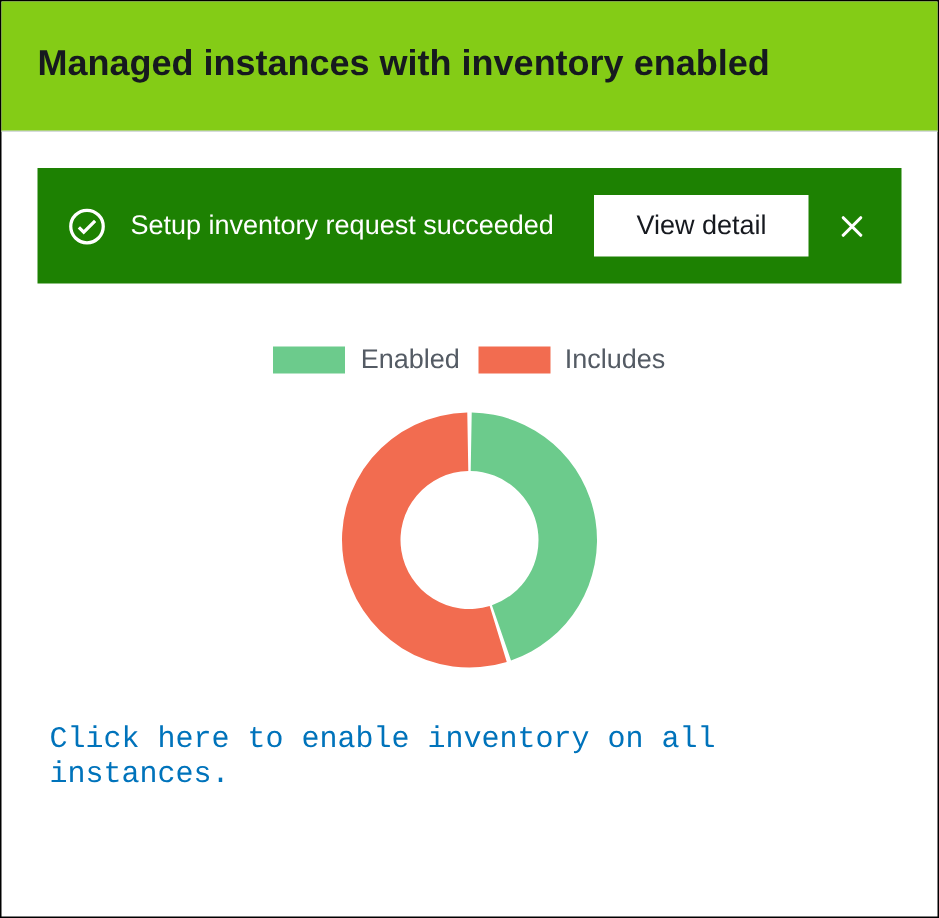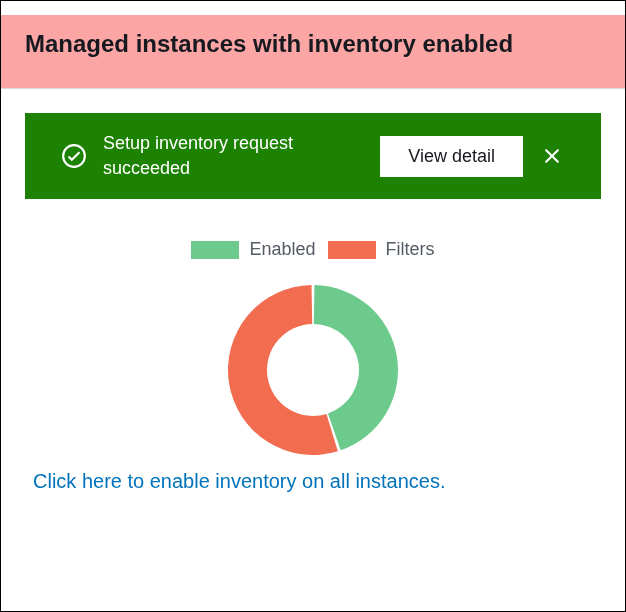--- a/index.html
+++ b/index.html
@@ -13,44 +13,43 @@
       width: 626px;
       height: 612px;
     }
     .panel {
       border: 1px solid #000000;
       width: 626px;
       height: 612px;
       background: #ffffff;
     }
     .header {
-      background: #fca5a5;
+      background: #84cc16;
       border-bottom: 1px solid #d5dbdb;
-      padding: 15px 24px 24px 24px;
-      margin-top: 14px;
+      padding: 28px 24px 24px 24px;
     }
     .header h1 {
       font-size: 24px;
       font-weight: 700;
       color: #16191f;
       margin-bottom: 6px;
     }
     .header p {
       font-size: 16px;
       color: #545b64;
       line-height: 1.4;
     }
     .content {
       padding: 24px;
     }
     .alert {
       background: #1d8102;
       display: flex;
       align-items: center;
-      padding: 18px 36px;
+      padding: 18px 20px;
       gap: 16px;
     }
     .alert-icon {
       flex: 0 0 auto;
       width: 26px;
       height: 26px;
       display: flex;
       align-items: center;
       justify-content: center;
     }
@@ -103,22 +102,23 @@
     }
     .legend-label {
       font-size: 18px;
       color: #545b64;
     }
     .donut-wrap {
       width: 180px;
       height: 180px;
     }
     .link-row {
-      margin-top: 10px;
+      margin-top: 32px;
       padding: 0 8px;
+      font-family: Liberation Mono, monospace;
     }
     .link {
       color: #0073bb;
       font-size: 20px;
       text-decoration: none;
       cursor: pointer;
     }
   </style>
 </head>
 <body>
@@ -148,21 +148,21 @@
     </div>
 
     <div class="chart-area">
       <div class="legend">
         <div class="legend-item">
           <span class="legend-swatch" id="sw-enabled" style="background: rgb(108, 203, 140);"></span>
           <span class="legend-label">Enabled</span>
         </div>
         <div class="legend-item">
           <span class="legend-swatch" id="sw-disabled" style="background: rgb(242, 108, 80);"></span>
-          <span class="legend-label">Filters</span>
+          <span class="legend-label">Includes</span>
         </div>
       </div>
 
       <div class="donut-wrap">
         <svg id="donut-svg" width="180" height="180" viewBox="0 0 180 180">
             <path d="M 91.48345454716909 5.012945911706737 A 85 85 0 0 1 117.67329312885832 170.36907892594192 L 104.97613510502921 133.49385447756856 A 46 46 0 0 0 90.80281069611503 44.007006022806 Z" fill="#6ccb8c"></path>
             <path d="M 114.85159490143263 171.28590425685803 A 85 85 0 1 1 88.5165454528309 5.012945911706737 L 89.19718930388495 44.007006022806 A 46 46 0 1 0 103.44909841724589 133.99001877429964 Z" fill="#f26c50"></path>
           </svg>
       </div>
     </div>

